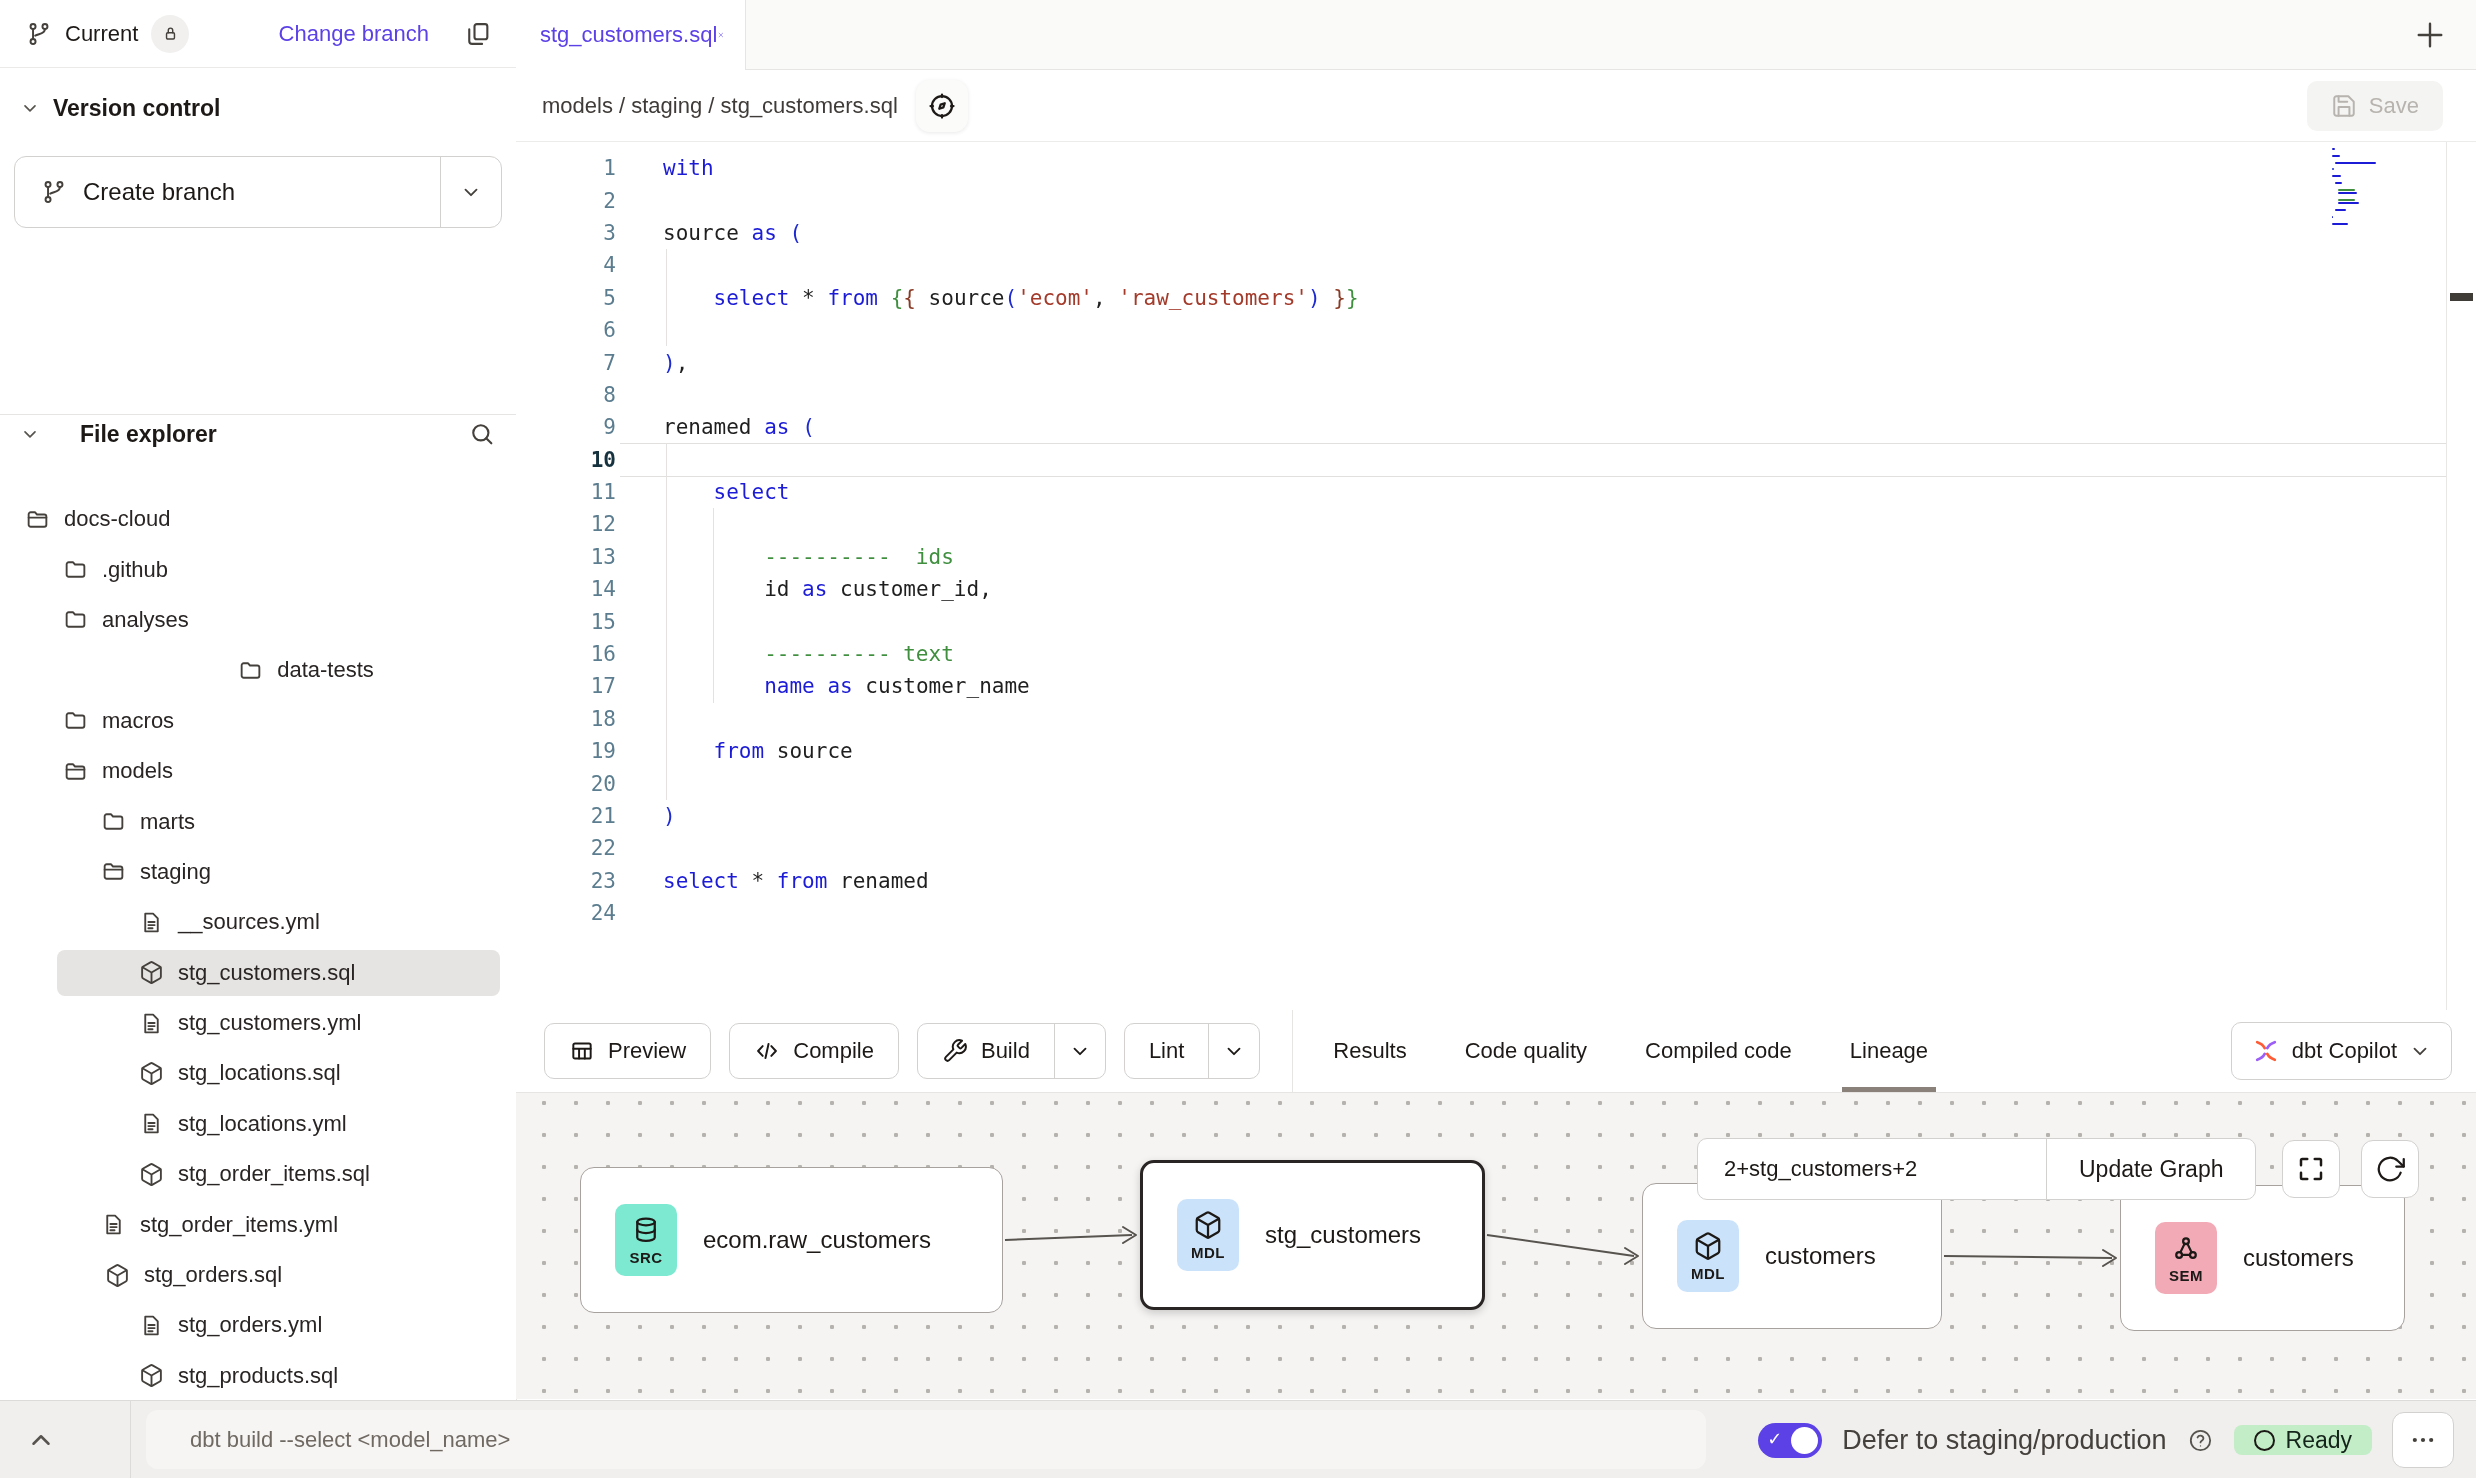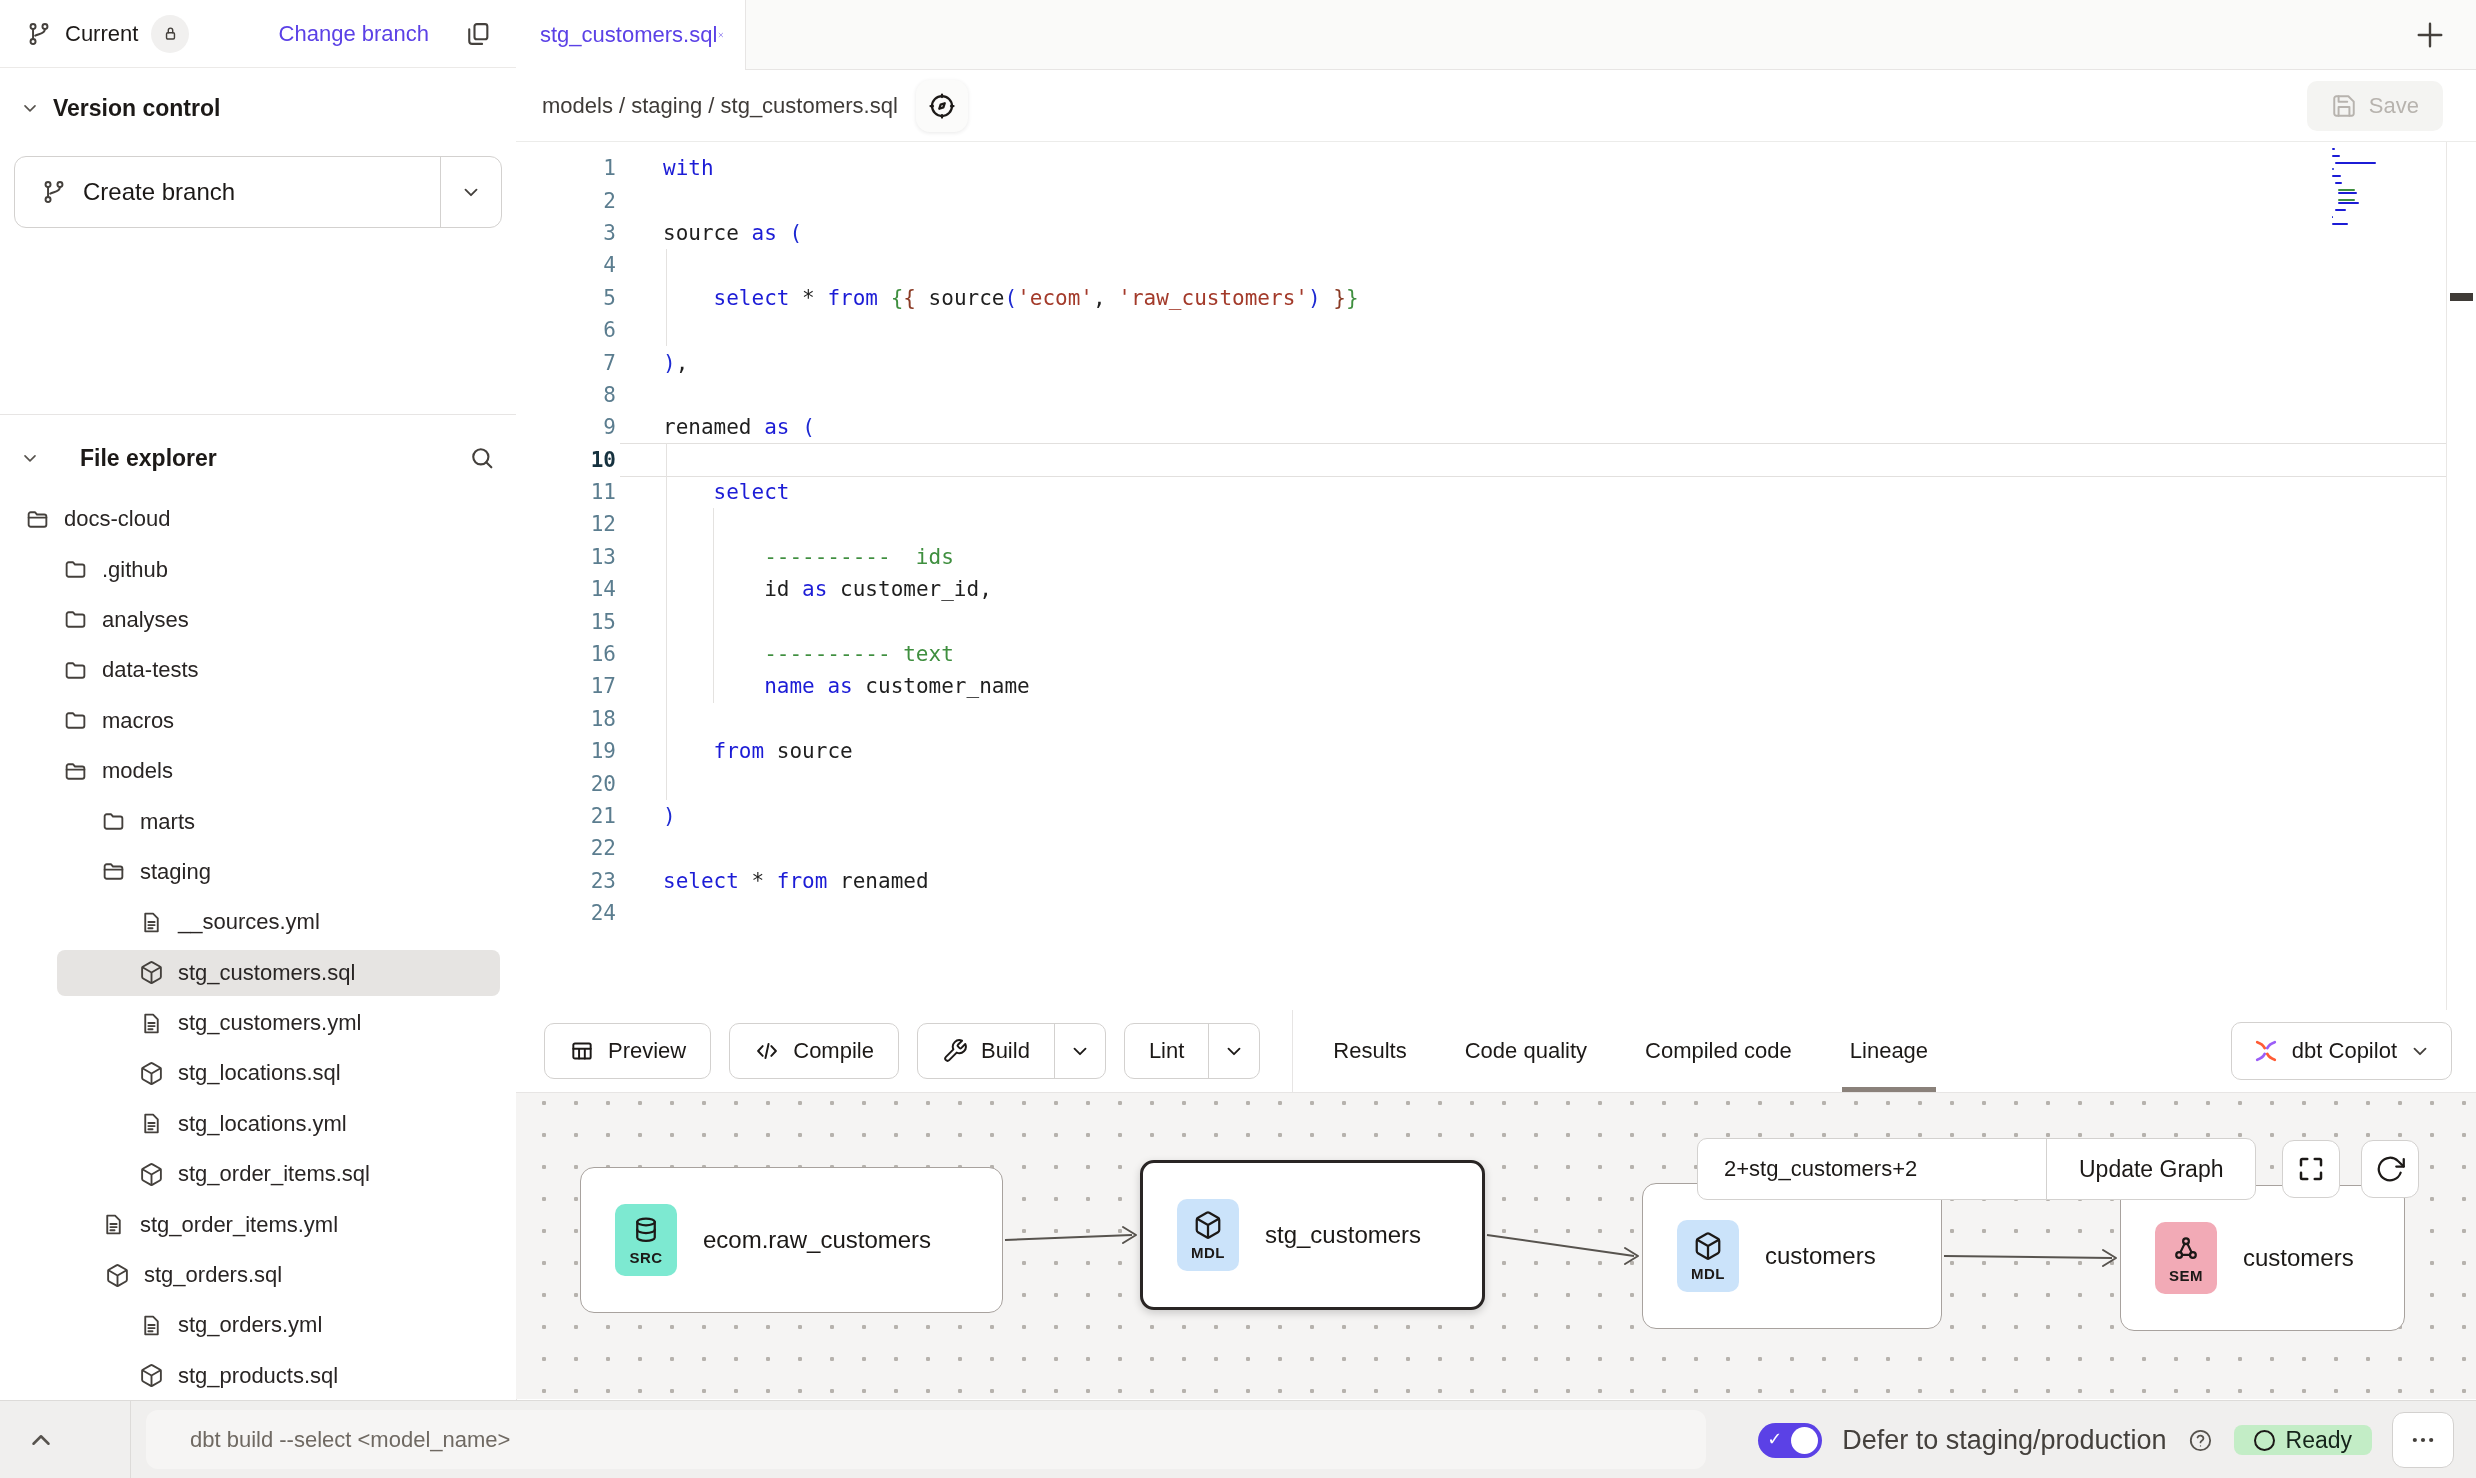--- a/index.html
+++ b/index.html
@@ -17,21 +17,21 @@
   .change-branch{margin-left:auto;color:var(--accent);font-size:22px;font-weight:500;cursor:pointer;}
   .copy-btn{margin-left:22px;}
   .sec-header{position:absolute;left:0;right:0;display:flex;align-items:center;gap:13px;padding:0 20px;box-sizing:border-box;}
   .sec-header .hlabel{font-size:23px;font-weight:700;color:#1c1917;}
   .vc-header{top:86px;height:44px;}
   .create-branch{position:absolute;top:156px;left:14px;width:488px;height:72px;border:1.5px solid #d3d1cf;border-radius:12px;display:flex;align-items:center;box-sizing:border-box;background:#fff;}
   .cb-main{flex:1;display:flex;align-items:center;gap:16px;padding-left:26px;font-size:24px;color:#1c1917;}
   .cb-sep{width:1px;align-self:stretch;background:#d3d1cf;}
   .cb-caret{width:60px;display:flex;align-items:center;justify-content:center;}
   .fe-sep{position:absolute;top:414px;left:0;right:0;height:1px;background:#e7e5e4;}
-  .fe-header{top:428px;height:60px;gap:40px;}
+  .fe-header{top:404px;height:60px;gap:40px;}
   .fe-search{margin-left:auto;}
   #file-tree{position:absolute;top:494px;left:0;right:0;bottom:0;overflow:hidden;}
   .tree-row{position:relative;height:50.4px;display:flex;align-items:center;gap:14px;font-size:22px;color:#292524;cursor:pointer;box-sizing:border-box;}
   .tree-row .ticon{width:25px;height:25px;position:relative;z-index:1;color:#44403c;display:inline-flex;}
   .tree-row .tlabel{position:relative;z-index:1;}
   .tree-row .pill{display:none;}
   .tree-row.sel .pill{display:block;position:absolute;left:57px;right:16px;top:2px;bottom:2px;background:#e6e4e2;border-radius:8px;z-index:0;}
 
   
   .main{position:absolute;left:516px;top:0;width:1960px;height:1400px;}
@@ -209,21 +209,21 @@
           <span class="tlabel">.github</span>
         </div>
         <div class="tree-row" style="padding-left: 63px;">
           <span class="ticon">
             <svg viewBox="0 0 24 24" fill="none" stroke="currentColor" stroke-width="1.8" stroke-linecap="round" stroke-linejoin="round">
               <path d="M3.5 7a2 2 0 0 1 2-2h4l2 2.2h7a2 2 0 0 1 2 2V17a2 2 0 0 1-2 2h-13a2 2 0 0 1-2-2z"></path>
             </svg>
           </span>
           <span class="tlabel">analyses</span>
         </div>
-        <div class="tree-row" style="padding-left: 63px;">
+        <div class="tree-row" style="padding-left: 96px; justify-content: center;">
           <span class="ticon">
             <svg viewBox="0 0 24 24" fill="none" stroke="currentColor" stroke-width="1.8" stroke-linecap="round" stroke-linejoin="round">
               <path d="M3.5 7a2 2 0 0 1 2-2h4l2 2.2h7a2 2 0 0 1 2 2V17a2 2 0 0 1-2 2h-13a2 2 0 0 1-2-2z"></path>
             </svg>
           </span>
           <span class="tlabel">data-tests</span>
         </div>
         <div class="tree-row" style="padding-left: 63px;">
           <span class="ticon">
             <svg viewBox="0 0 24 24" fill="none" stroke="currentColor" stroke-width="1.8" stroke-linecap="round" stroke-linejoin="round">

